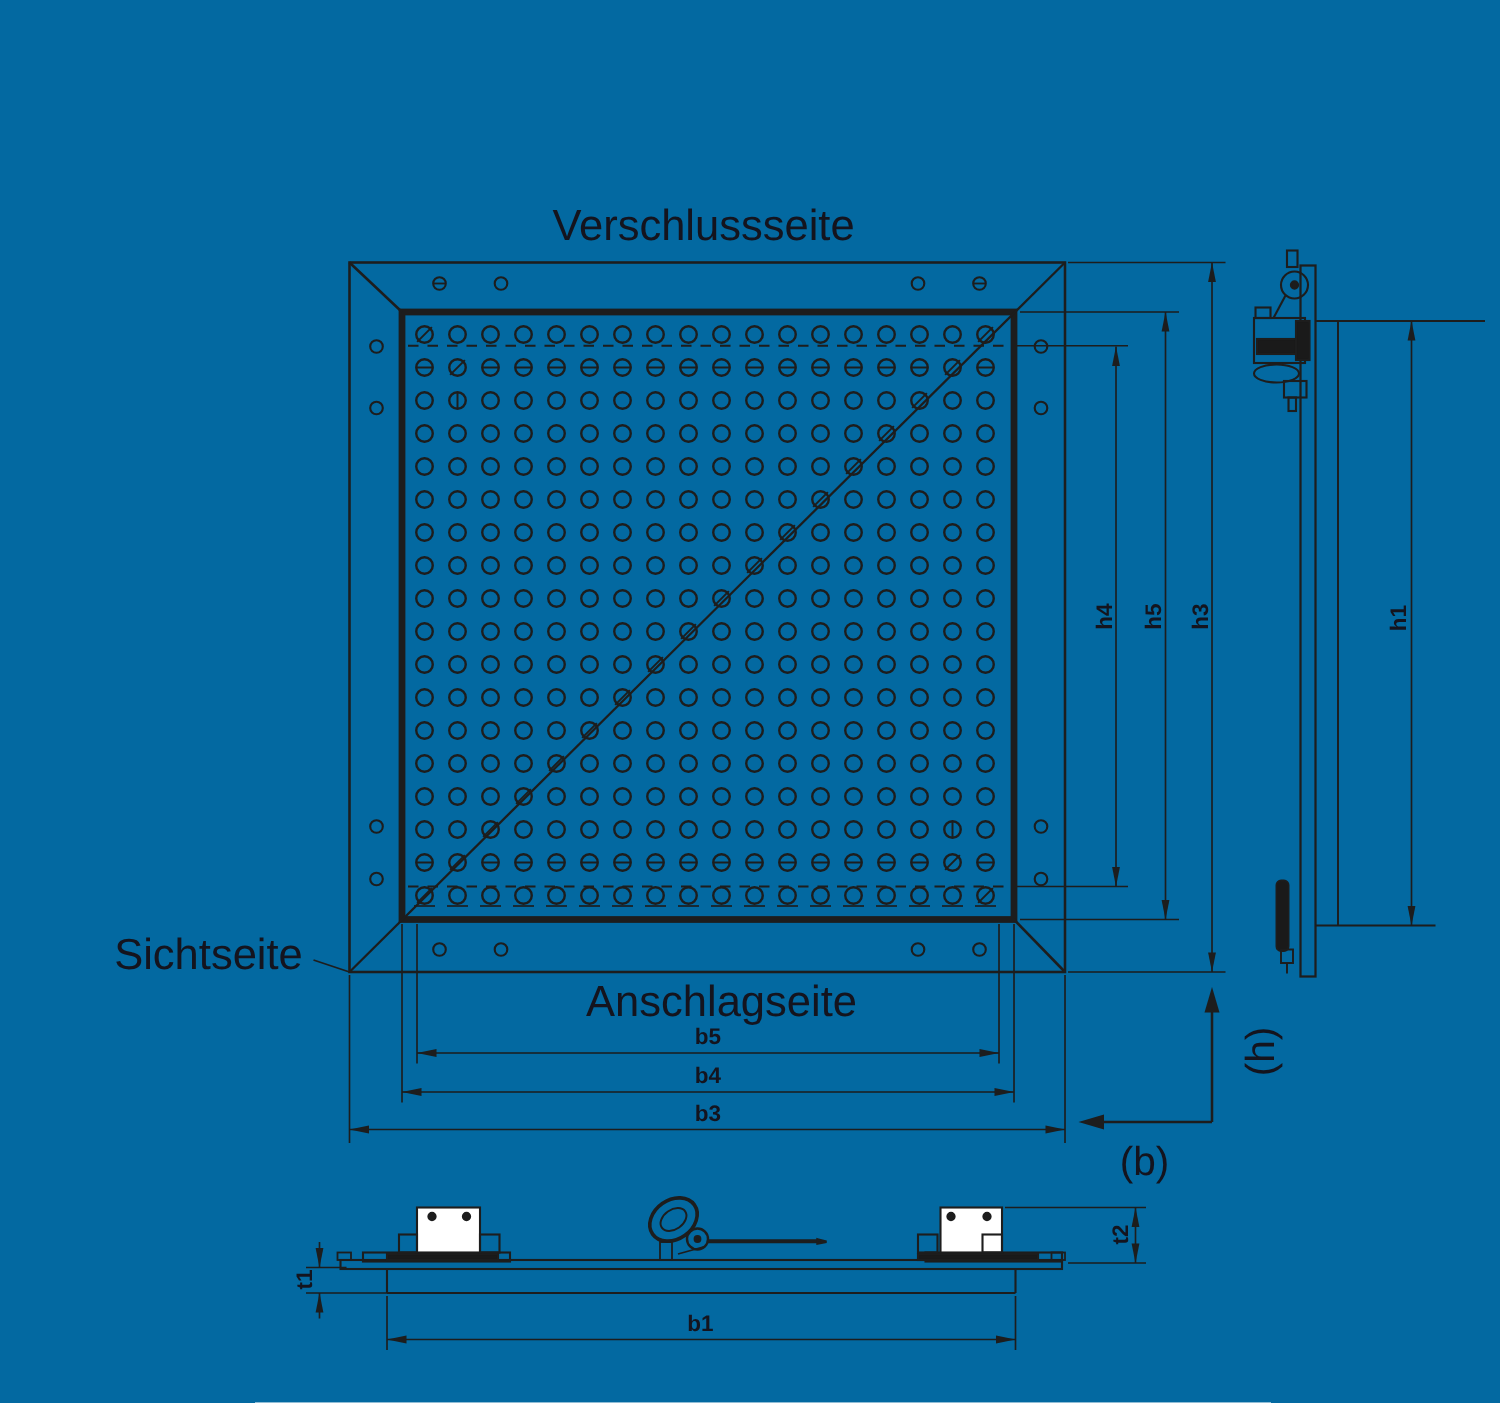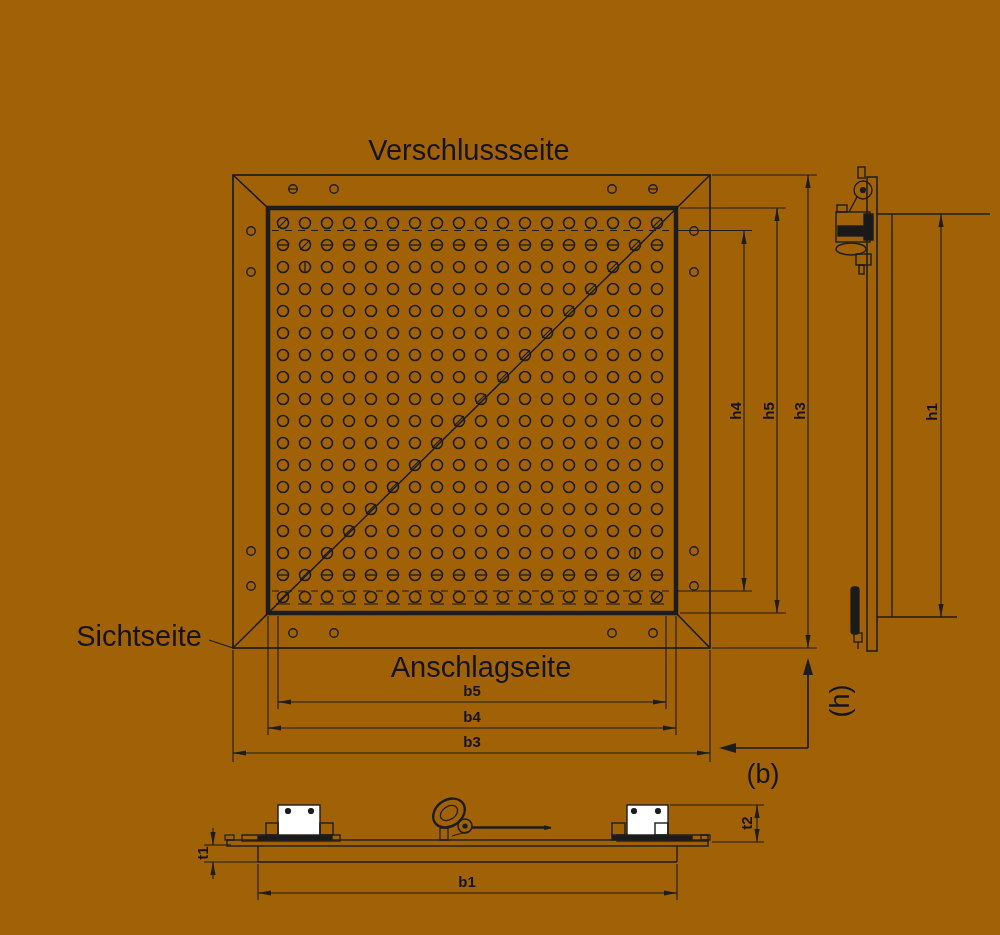--- a/index.html
+++ b/index.html
@@ -1,16 +1,16 @@
 <!DOCTYPE html>
 <html><head>
 <meta charset="utf-8">
 <style>
   html,body{margin:0;padding:0;background:#ffffff;}
-  .stage{width:1000px;height:935px;position:relative;background:#a16207;overflow:hidden;}
+  .stage{width:1000px;height:935px;position:relative;background:#0369a1;overflow:hidden;}
   svg{display:block;}
   text{font-family:"Liberation Sans","DejaVu Sans",sans-serif;fill:#14141e;}
   .big-label{font-size:29px;}
   .dim-label{font-size:15px;font-weight:700;}
   .axis-label{font-size:27px;}
   .ln{stroke:#1d1d1d;fill:none;}
 </style>
 </head>
 <body>
 

